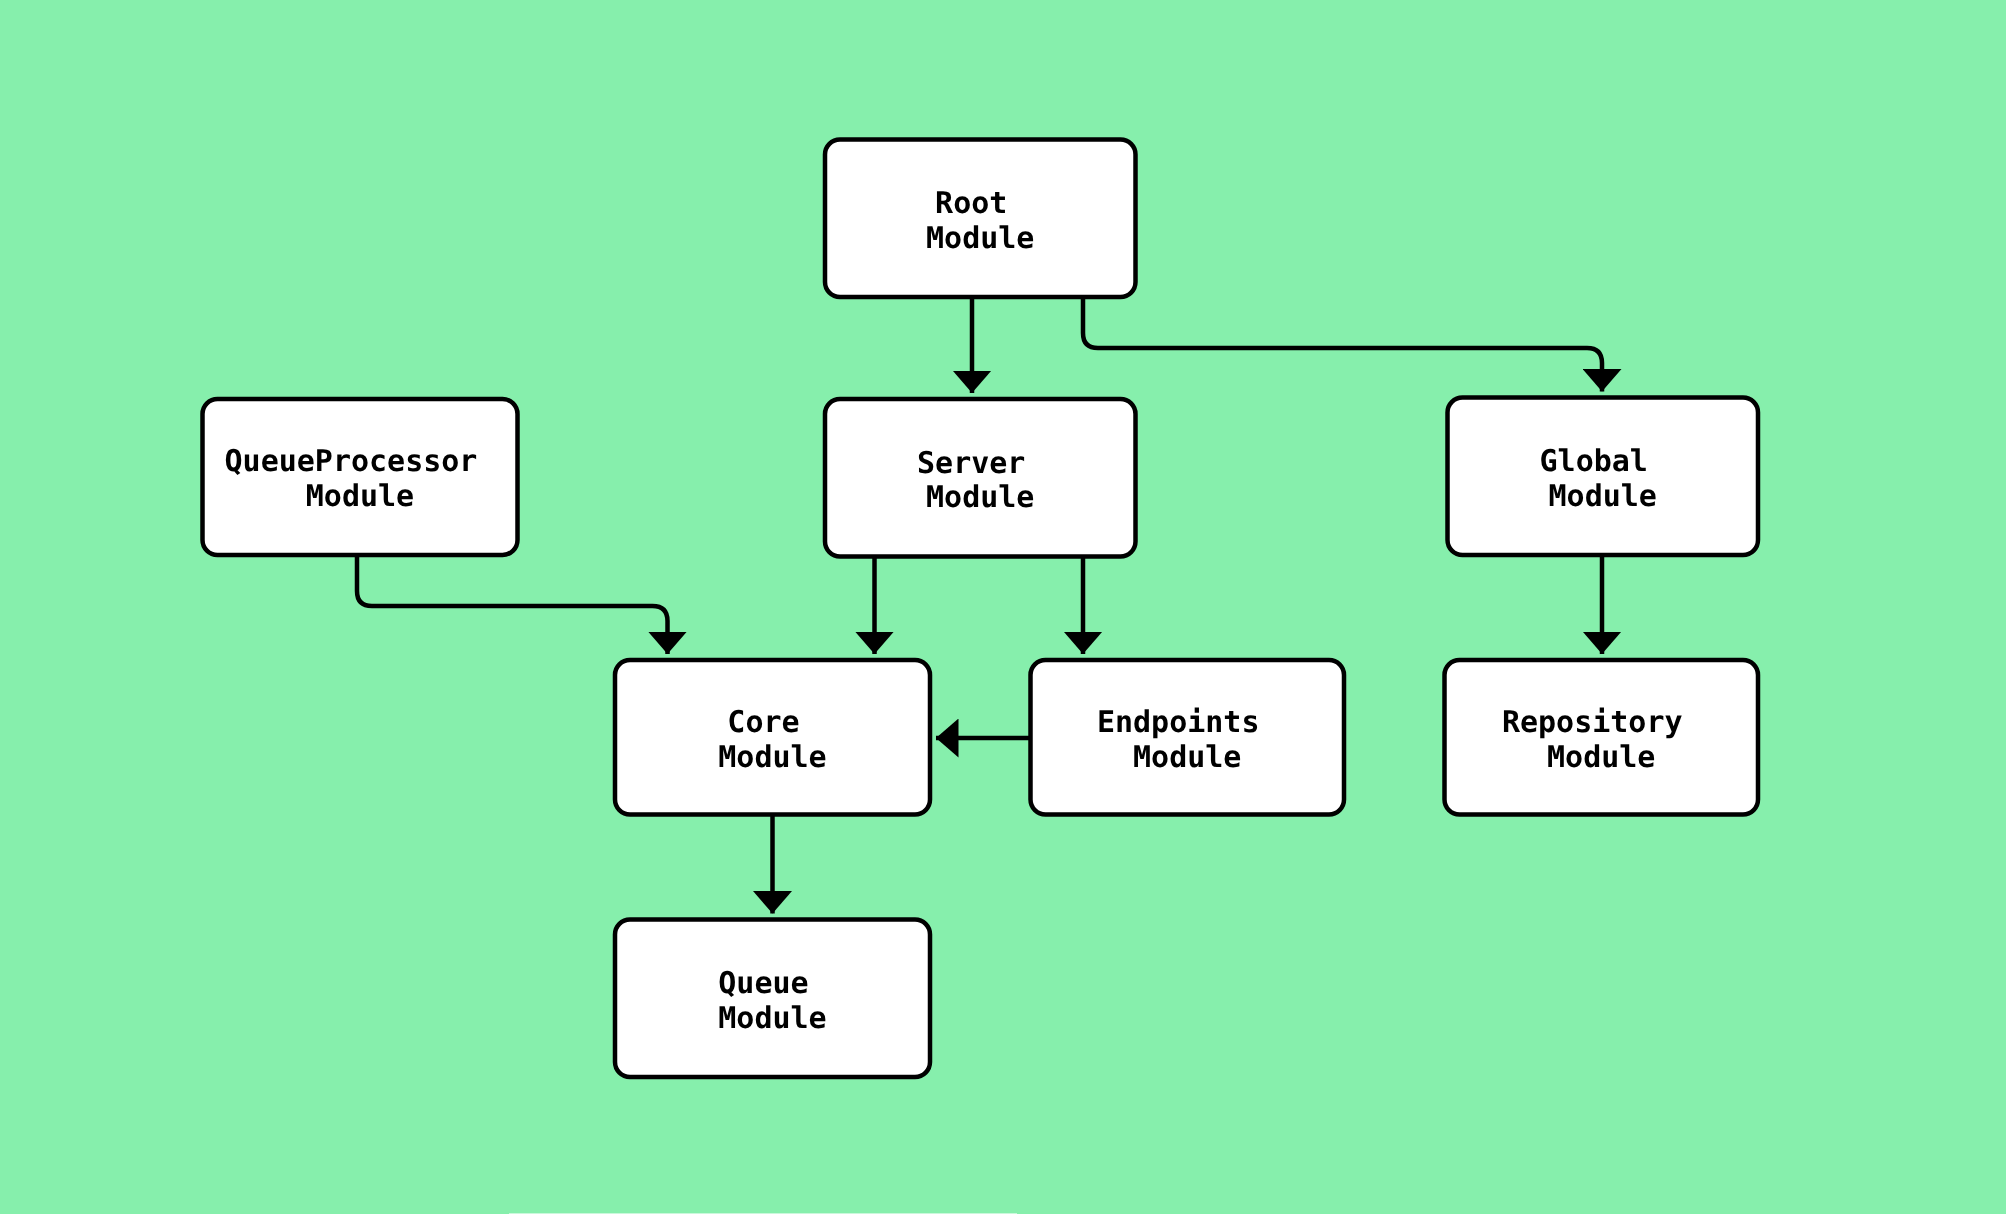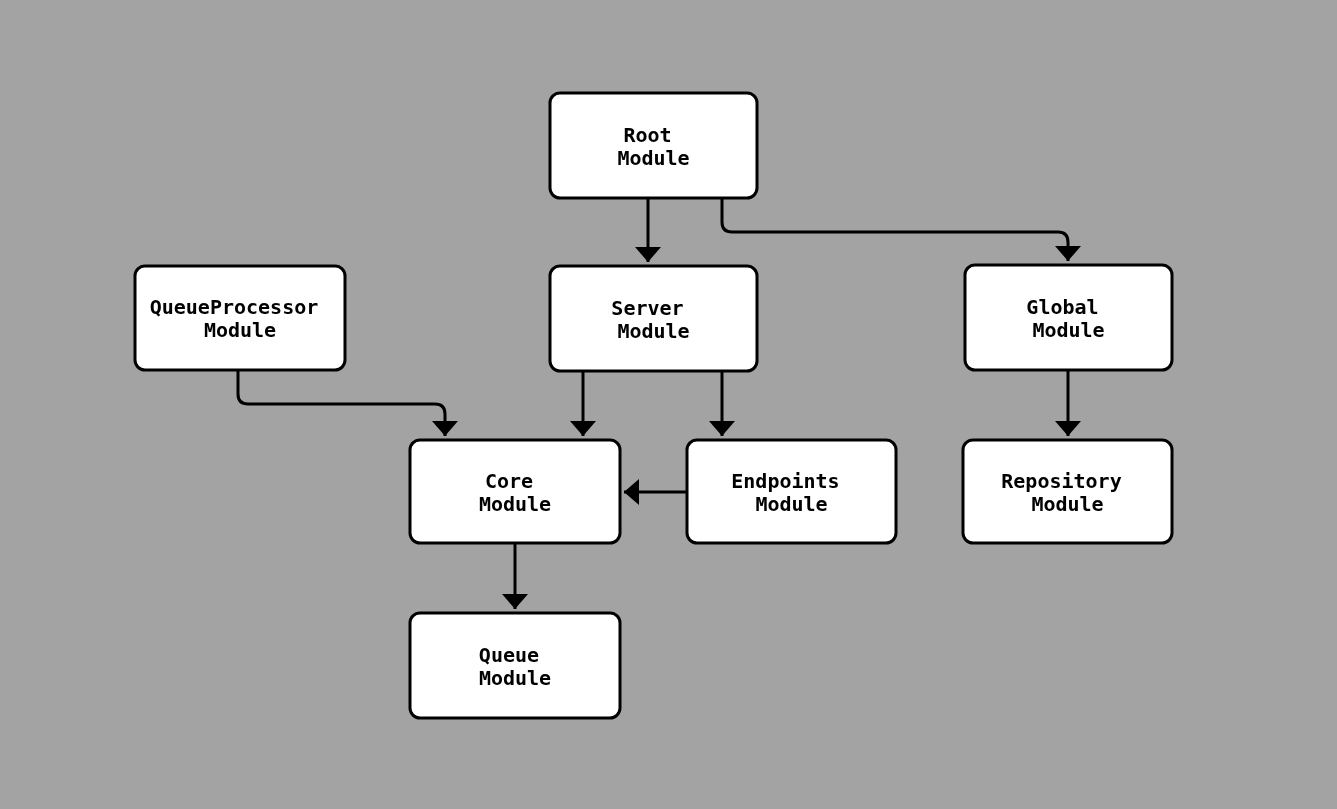--- a/index.html
+++ b/index.html
@@ -4,21 +4,21 @@
 <style>
   html, body {
     margin: 0;
     padding: 0;
     background: #ffffff;
   }
   .stage {
     position: relative;
     width: 1337px;
     height: 809px;
-    background: #a3a3a3;
+    background: #86efac;
     overflow: hidden;
   }
   svg {
     display: block;
   }
   .node rect {
     fill: #ffffff;
     stroke: #000000;
     stroke-width: 3;
   }

